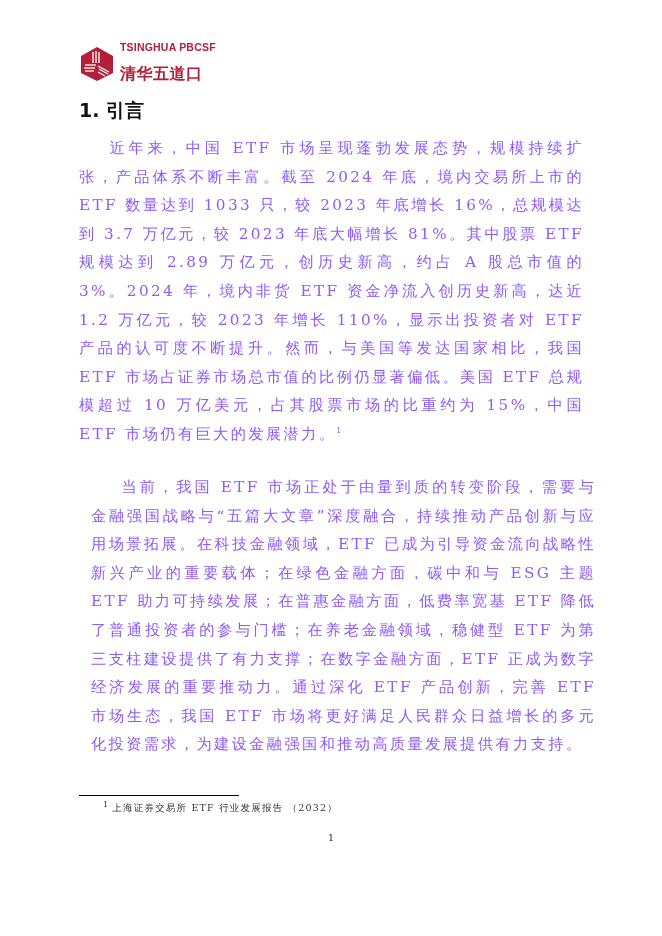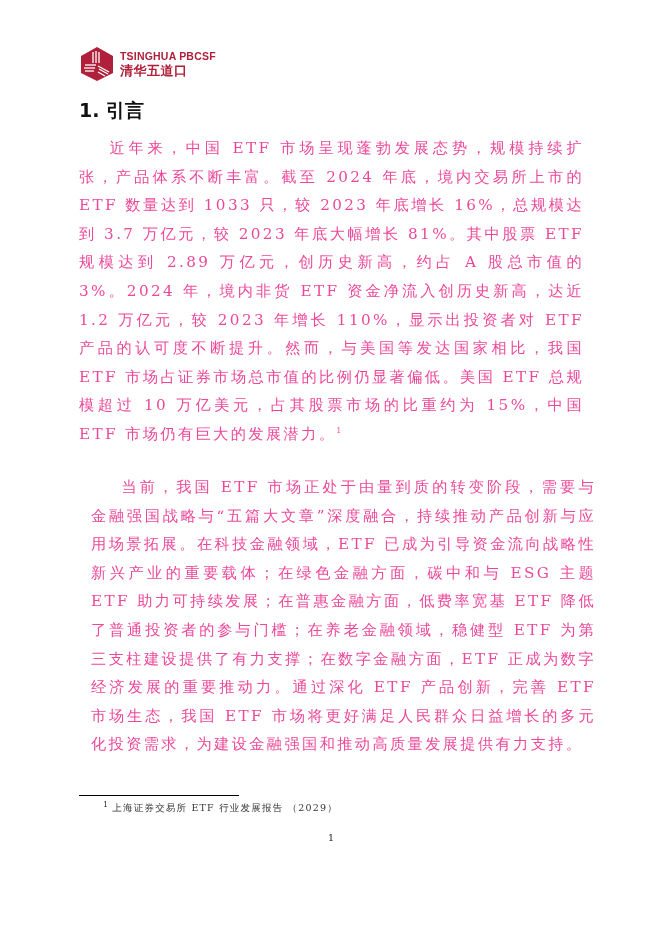--- a/index.html
+++ b/index.html
@@ -1,25 +1,25 @@
 <!DOCTYPE html>
 <html><head>
   <meta charset="utf-8">
   <style>
     html, body { margin: 0; padding: 0; background: #ffffff; }
     body { width: 662px; height: 936px; position: relative; overflow: hidden;
            font-family: "DejaVu Serif", "Liberation Serif", serif; color: #111; }
-    .logo { position: absolute; left: 80px; top: 46px; height: 36px; display: flex; align-items: center; }
+    .logo { position: absolute; left: 80px; top: 46px; height: 36px; display: flex; align-items: flex-end; }
     .logo-mark { width: 34px; height: 36px; margin-right: 6px; }
     .logo-text { display: flex; flex-direction: column; line-height: 1; }
     .logo-en { font-family: "Liberation Sans", "DejaVu Sans", sans-serif; font-weight: bold; font-size: 10.5px; color: #b0203a; letter-spacing: 0.2px; }
-    .logo-cn { font-family: "DejaVu Sans", sans-serif; font-weight: bold; font-size: 13px; color: #b0203a; margin-top: 2px; letter-spacing: 0.5px; }
+    .logo-cn { font-family: "DejaVu Sans", sans-serif; font-weight: bold; font-size: 16px; color: #b0203a; margin-top: 14px; letter-spacing: 0.5px; }
     .heading { position: absolute; left: 79px; top: 98px; font-family: "DejaVu Sans", sans-serif; font-weight: bold; font-size: 19px; color: #111; }
     .para { position: absolute; left: 79px; width: 505px; font-size: 15.2px; line-height: 28.6px;
-            text-align: justify; text-indent: 2em; letter-spacing: 2.4px; color: #ec4899; }
+            text-align: justify; text-indent: 2em; letter-spacing: 2.4px; color: #8b5cf6; }
     .p1 { top: 134px; }
     .p2 { top: 461px; }
     sup { font-size: 8px; vertical-align: super; line-height: 0; letter-spacing: 0; }
     .fn-rule { position: absolute; left: 79px; top: 795px; width: 160px; height: 1px; background: #000; }
     .footnote { position: absolute; left: 103px; top: 802px; font-size: 9.5px; color: #333; letter-spacing: 1.2px; }
     .page-num { position: absolute; left: 0; width: 662px; top: 832px; text-align: center; font-size: 9.5px; color: #222; }
   </style>
 </head>
 <body>
 
@@ -47,16 +47,16 @@
 <div class="heading">1. 引言</div>
 
 <p class="para p1" style="margin:0;"><span>近年来，中国 ETF 市场呈现蓬勃发展态势，规模持续扩张，产品体系不断丰富。截至 2024 年底，境内交易所上市的 ETF 数量达到 1033 只，较 2023 年底增长 16%，总规模达到 3.7 万亿元，较 2023 年底大幅增长 81%。其中股票 ETF 规模达到 2.89 万亿元，创历史新高，约占 A 股总市值的 3%。2024 年，境内非货 ETF 资金净流入创历史新高，达近 1.2 万亿元，较 2023 年增长 110%，显示出投资者对 ETF 产品的认可度不断提升。然而，与美国等发达国家相比，我国 ETF 市场占证券市场总市值的比例仍显著偏低。美国 ETF 总规模超过 10 万亿美元，占其股票市场的比重约为 15%，中国 ETF 市场仍有巨大的发展潜力。</span><sup>1</sup></p>
 
 <p class="para p2" style="margin:12px;">当前，我国 ETF 市场正处于由量到质的转变阶段，需要与金融强国战略与“五篇大文章”深度融合，持续推动产品创新与应用场景拓展。在科技金融领域，ETF 已成为引导资金流向战略性新兴产业的重要载体；在绿色金融方面，碳中和与 ESG 主题 ETF 助力可持续发展；在普惠金融方面，低费率宽基 ETF 降低了普通投资者的参与门槛；在养老金融领域，稳健型 ETF 为第三支柱建设提供了有力支撑；在数字金融方面，ETF 正成为数字经济发展的重要推动力。通过深化 ETF 产品创新，完善 ETF 市场生态，我国 ETF 市场将更好满足人民群众日益增长的多元化投资需求，为建设金融强国和推动高质量发展提供有力支持。</p>
 
 <div class="fn-rule"></div>
 
 <div class="footnote">
   <sup>1</sup>
-  <span>上海证券交易所 ETF 行业发展报告 （2029）</span>
+  <span>上海证券交易所 ETF 行业发展报告 （2032）</span>
 </div>
 
 <div class="page-num">1</div>
 
 </body></html>

